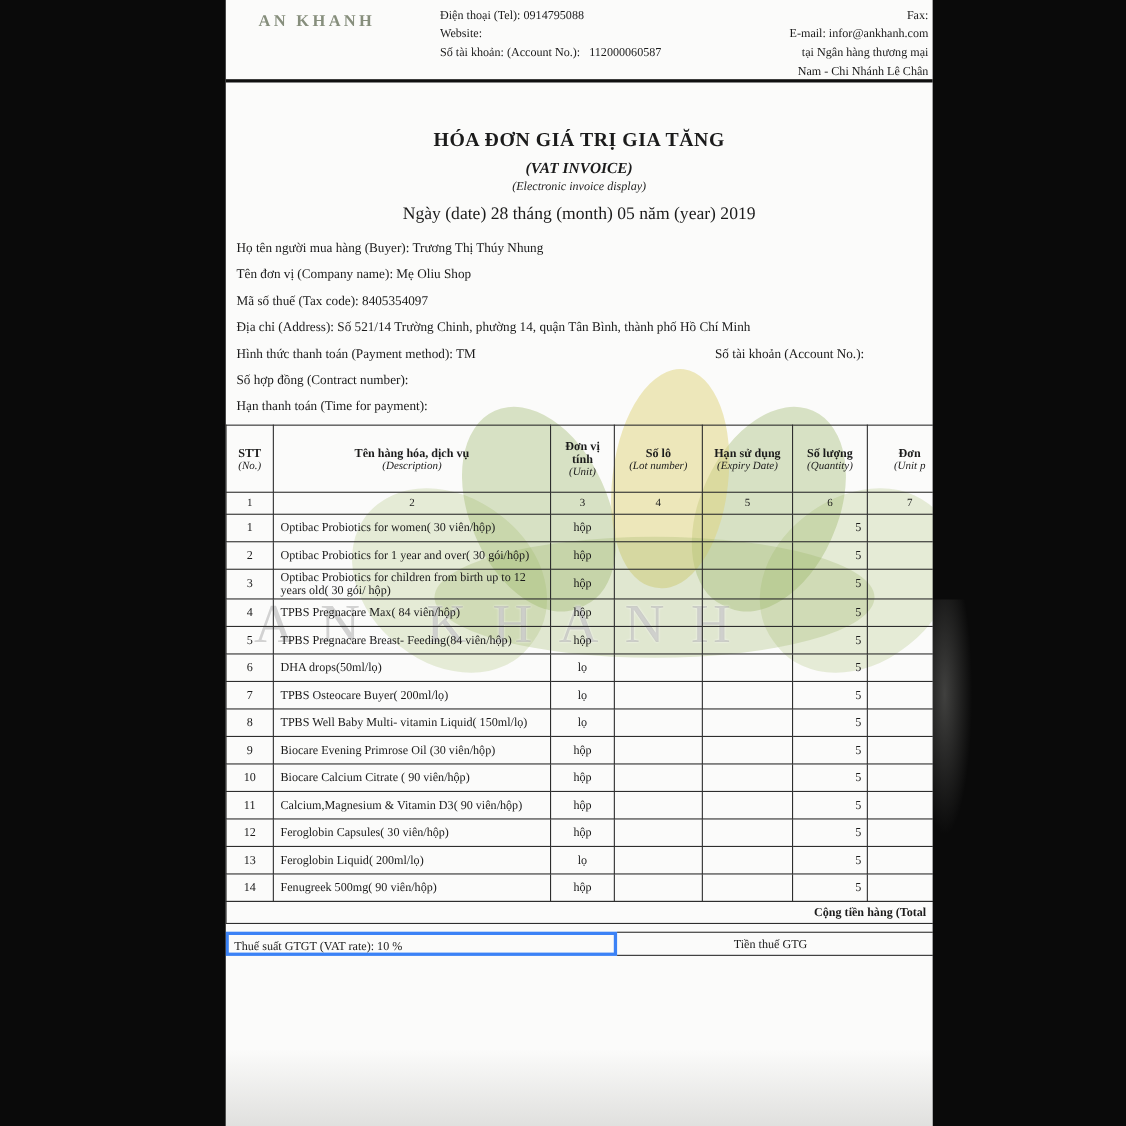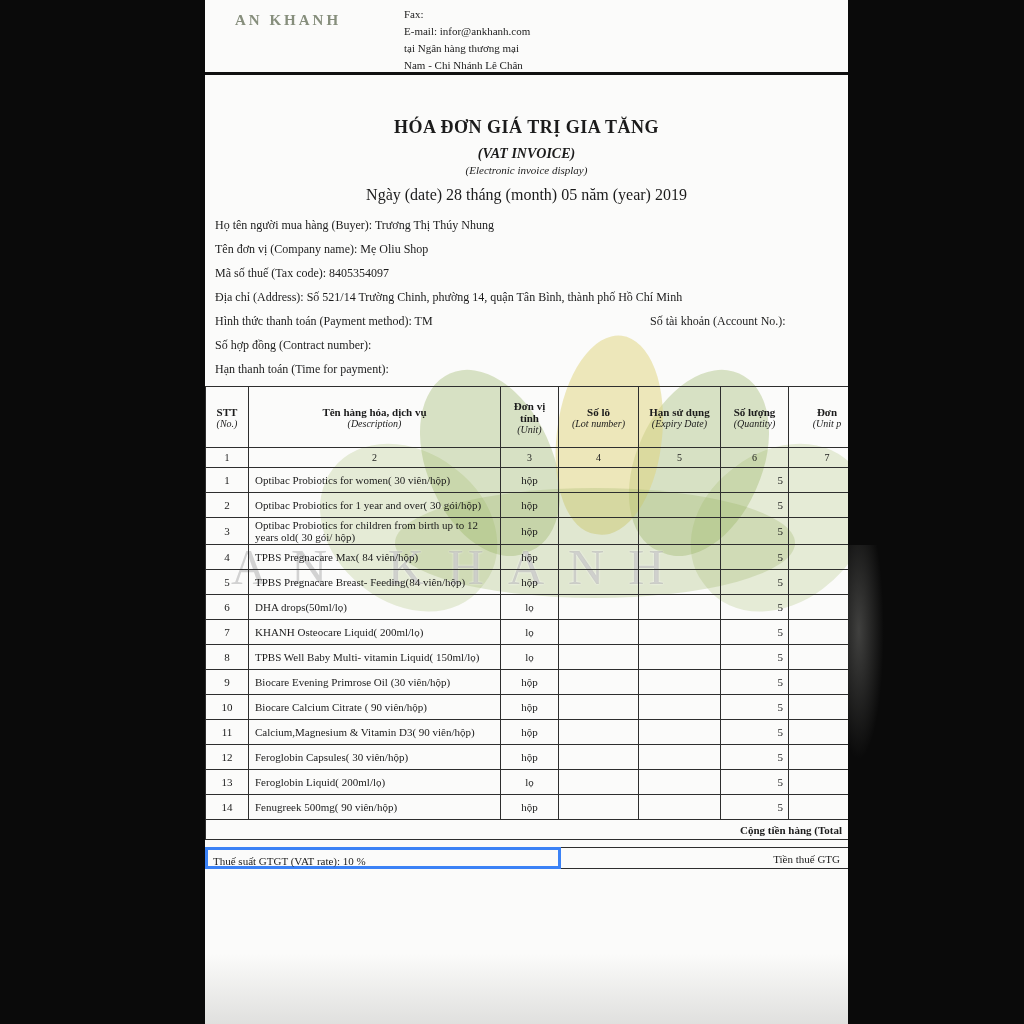--- a/index.html
+++ b/index.html
@@ -23,21 +23,21 @@
   .p5{left:500px;top:432px;width:150px;height:190px;background:rgba(165,188,112,0.26);transform:rotate(52deg);}
   .p6{left:190px;top:488px;width:400px;height:110px;background:rgba(150,178,95,0.27);border-radius:50%;}
   .wm-text{position:absolute;left:26px;top:538px;width:610px;font-size:50px;letter-spacing:24px;
            color:rgba(150,150,150,0.42);text-shadow:0 0 2px rgba(255,255,255,0.8);white-space:nowrap;}
 
   
   .hdr{display:flex;padding:6px 4px 0 4px;height:66px;border-bottom:3px solid #101010;}
   .hdr-logo{width:165px;padding-left:26px;padding-top:6px;font-size:15px;font-weight:bold;
             letter-spacing:3px;color:#868e7c;}
   .hdr-mid{width:296px;font-size:11px;line-height:17px;}
-  .hdr-right{flex:1;font-size:11px;line-height:17px;padding-left:4px;}
+  .hdr-right{flex:1;font-size:11px;line-height:17px;padding-left:4px;text-align:right;}
   .hdr .line{white-space:pre;}
 
   
   .title-block{text-align:center;padding-top:24px;margin-top:18px;}
   .t-main{font-size:18px;font-weight:bold;letter-spacing:0.5px;}
   .t-sub{font-size:14px;font-weight:bold;font-style:italic;margin-top:8px;}
   .t-d1{font-size:11.5px;font-weight:bold;margin-top:8px;}
   .t-d2{font-size:11px;font-style:italic;margin-top:2px;}
   .t-date{font-size:16px;margin-top:10px;}
 
@@ -59,21 +59,21 @@
   .c-desc{text-align:left;padding-left:6px !important;}
   .c-unit{text-align:center;}
   .c-qty{text-align:right;padding-right:5px !important;}
 
   
   .total-row{width:660px;border:1px solid #2e2e2e;margin-top:-1px;height:21px;line-height:21px;
              text-align:right;padding-right:22px;box-sizing:border-box;font-size:11px;font-weight:bold;}
   .vat-row{display:flex;width:660px;margin-top:7px;font-size:11px;}
   .vat-left{width:356px;border:3px solid #3b82f6;height:22px;line-height:22px;padding-left:5px;box-sizing:border-box;}
   .vat-right{flex:1;border:1px solid #2e2e2e;border-left:none;height:22px;line-height:22px;
-             text-align:right;padding-right:24px;box-sizing:border-box;}
+             text-align:center;padding-right:24px;box-sizing:border-box;}
 
   .photo-bottom{position:absolute;left:0;bottom:0;width:643px;height:70px;z-index:3;
              background:linear-gradient(rgba(230,230,228,0),rgba(221,221,219,0.9));}
 </style>
 </head>
 <body>
 
 <div class="stage">
   <div class="bar bar-left"></div>
 
@@ -86,20 +86,25 @@
       <div class="petal p2"></div>
       <div class="petal p3"></div>
       <div class="petal p6"></div>
       <div class="wm-text">AN KHANH</div>
     </div>
 
     <div class="content">
 
       <div class="hdr">
         <div class="hdr-logo">AN KHANH</div>
+        <div class="hdr-mid">
+          <div class="line">Điện thoại (Tel): 0914795088</div>
+          <div class="line">Website:</div>
+          <div class="line">Số tài khoản: (Account No.):   112000060587</div>
+        </div>
         <div class="hdr-right">
           <div class="line">Fax:</div>
           <div class="line">E-mail: infor@ankhanh.com</div>
           <div class="line">tại Ngân hàng thương mại</div>
           <div class="line">Nam - Chi Nhánh Lê Chân</div>
         </div>
       </div>
 
       <div class="title-block">
         <div class="t-main">HÓA ĐƠN GIÁ TRỊ GIA TĂNG</div>
@@ -222,21 +227,21 @@
               <td class="c-stt">6</td>
               <td class="c-desc">DHA drops(50ml/lọ)</td>
               <td class="c-unit">lọ</td>
               <td class="c-lot"></td>
               <td class="c-expiry"></td>
               <td class="c-qty">5</td>
               <td class="c-price"></td>
             </tr>
             <tr>
               <td class="c-stt">7</td>
-              <td class="c-desc">KHANH Osteocare Liquid( 200ml/lọ)</td>
+              <td class="c-desc">TPBS Osteocare Buyer( 200ml/lọ)</td>
               <td class="c-unit">lọ</td>
               <td class="c-lot"></td>
               <td class="c-expiry"></td>
               <td class="c-qty">5</td>
               <td class="c-price"></td>
             </tr>
             <tr>
               <td class="c-stt">8</td>
               <td class="c-desc">TPBS Well Baby Multi- vitamin Liquid( 150ml/lọ)</td>
               <td class="c-unit">lọ</td>

